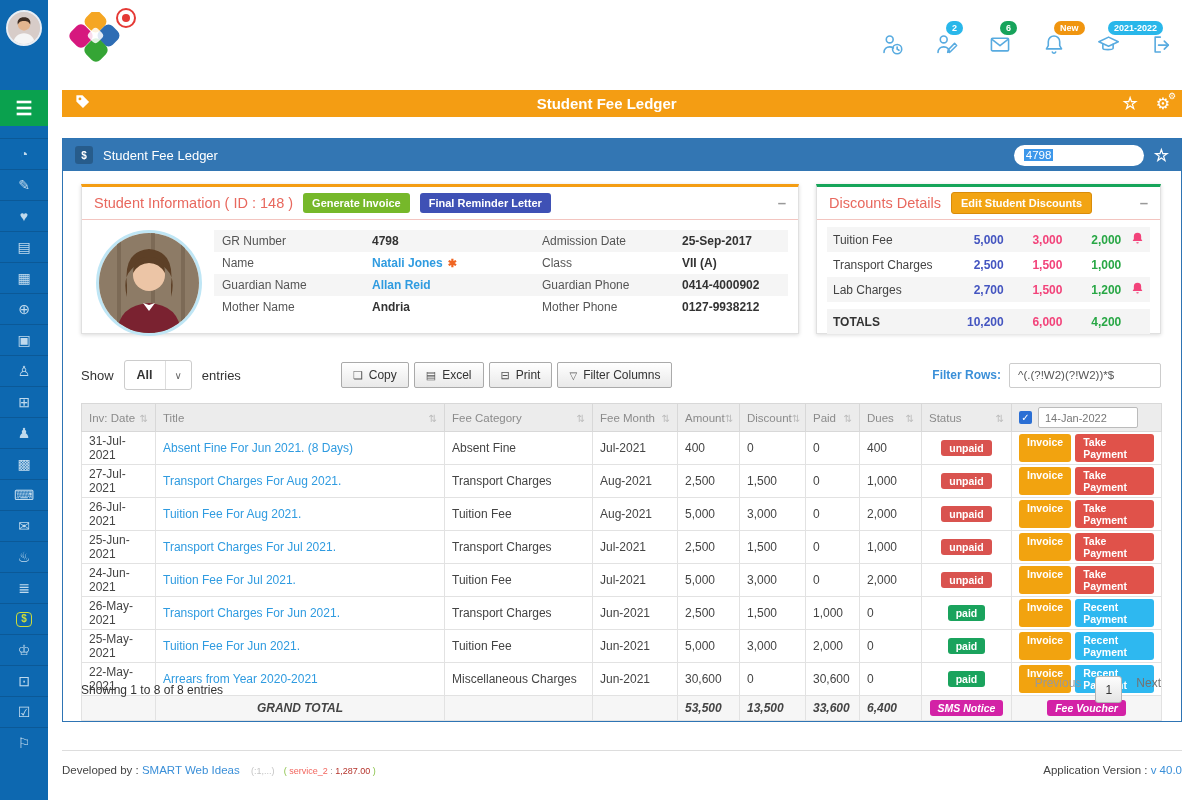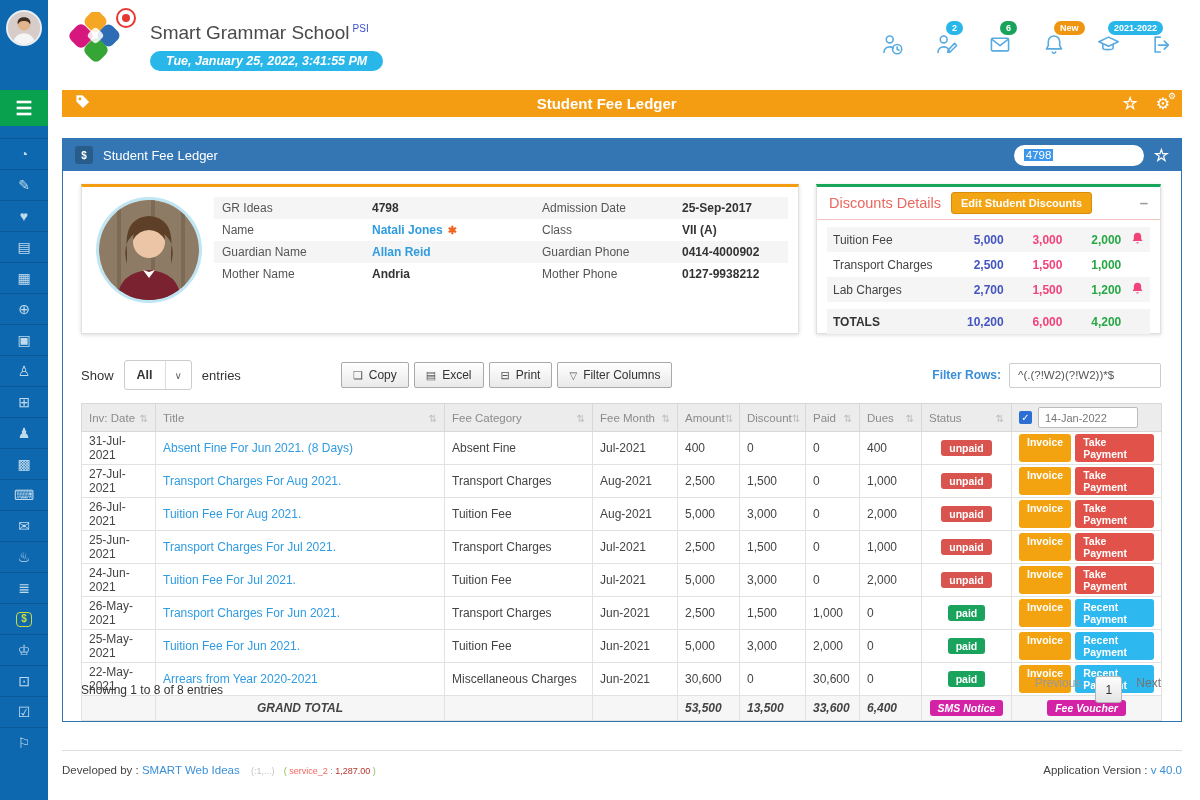--- a/index.html
+++ b/index.html
@@ -262,26 +262,20 @@
       <rect x="20" y="0" width="19" height="19" rx="6" transform="rotate(45 29.5 9.5)" fill="#f5a623"></rect>
       <rect x="33" y="14" width="19" height="19" rx="6" transform="rotate(45 42.5 23.5)" fill="#2e6db4"></rect>
       <rect x="20" y="28" width="20" height="20" rx="6" transform="rotate(45 30 38)" fill="#35a535"></rect>
       <rect x="5" y="14" width="20" height="20" rx="6" transform="rotate(45 15 24)" fill="#d6187e"></rect>
       <rect x="23" y="17" width="13" height="13" rx="4" transform="rotate(45 29.5 23.5)" fill="#ffffff" opacity="0.85"></rect>
     </svg>
   </div>
   <div class="recdot">
       <i></i>
     </div>
-  <div class="school">
-    <div class="school-name">
-      <span>Smart Grammar School</span><sup>PSI</sup>
-    </div>
-    <div class="datepill">Tue, January 25, 2022, 3:41:55 PM</div>
-  </div>
   <div class="top-icons">
       <span class="tico">
         <svg width="24" height="24" viewBox="0 0 21 21" fill="none" stroke="#58abe0" stroke-width="1.4" stroke-linecap="round" stroke-linejoin="round">
           <circle cx="8.5" cy="6.5" r="3"></circle>
           <path d="M3.5 18c0-3 2.2-5 5-5 1.2 0 2.3.4 3.2 1"></path>
           <circle cx="15" cy="15" r="4"></circle>
           <path d="M15 13.2V15l1.6 1"></path>
         </svg>
       </span>
       <span class="tico">
@@ -343,37 +337,43 @@
     <span class="ph-title">Student Fee Ledger</span>
     <span class="search-pill">
       <span class="sel">4798</span>
     </span>
     <span class="icon-star"></span>
   </div>
 
   <div class="panel-body">
 
     <div class="card card-student">
+      <div class="card-head">
+        <span class="card-title">Student Information ( ID : 148 )</span>
+        <button class="btn btn-green">Generate Invoice</button>
+        <button class="btn btn-indigo">Final Reminder Letter</button>
+        <span class="icon-minus"></span>
+      </div>
       <div class="si-body">
         <div class="photo">
           <svg viewBox="0 0 100 100" width="100" height="100">
             <rect width="100" height="100" fill="#8d7b66"></rect>
             <rect x="18" y="0" width="4" height="100" fill="#7c6a56"></rect>
             <rect x="52" y="0" width="4" height="100" fill="#7c6a56"></rect>
             <rect x="82" y="0" width="4" height="100" fill="#7c6a56"></rect>
             <path d="M28 52 Q24 18 50 16 Q76 18 72 52 L72 64 Q80 34 50 28 Q20 34 28 64 Z" fill="#5d4027"></path>
             <circle cx="50" cy="42" r="16" fill="#ecc5a6"></circle>
             <path d="M34 40 Q34 24 50 24 Q66 24 66 40 Q60 30 50 30 Q40 30 34 40z" fill="#5d4027"></path>
             <path d="M18 100 Q20 72 50 70 Q80 72 82 100 Z" fill="#7a2230"></path>
             <path d="M44 70 L50 78 L56 70 L50 72 Z" fill="#fff"></path>
           </svg>
         </div>
         <div class="si-grid">
             <div class="si-row">
-              <span class="si-l1">GR Ideas</span>
+              <span class="si-l1">GR Number</span>
               <span class="si-v1">4798</span>
               <span class="si-l2">Admission Date</span>
               <span class="si-v2">25-Sep-2017</span>
             </div>
             <div class="si-row">
               <span class="si-l1">Name</span>
               <span class="si-v1 silink">Natali Jones<span class="icon-sun"></span></span>
               <span class="si-l2">Class</span>
               <span class="si-v2">VII (A)</span>
             </div>

